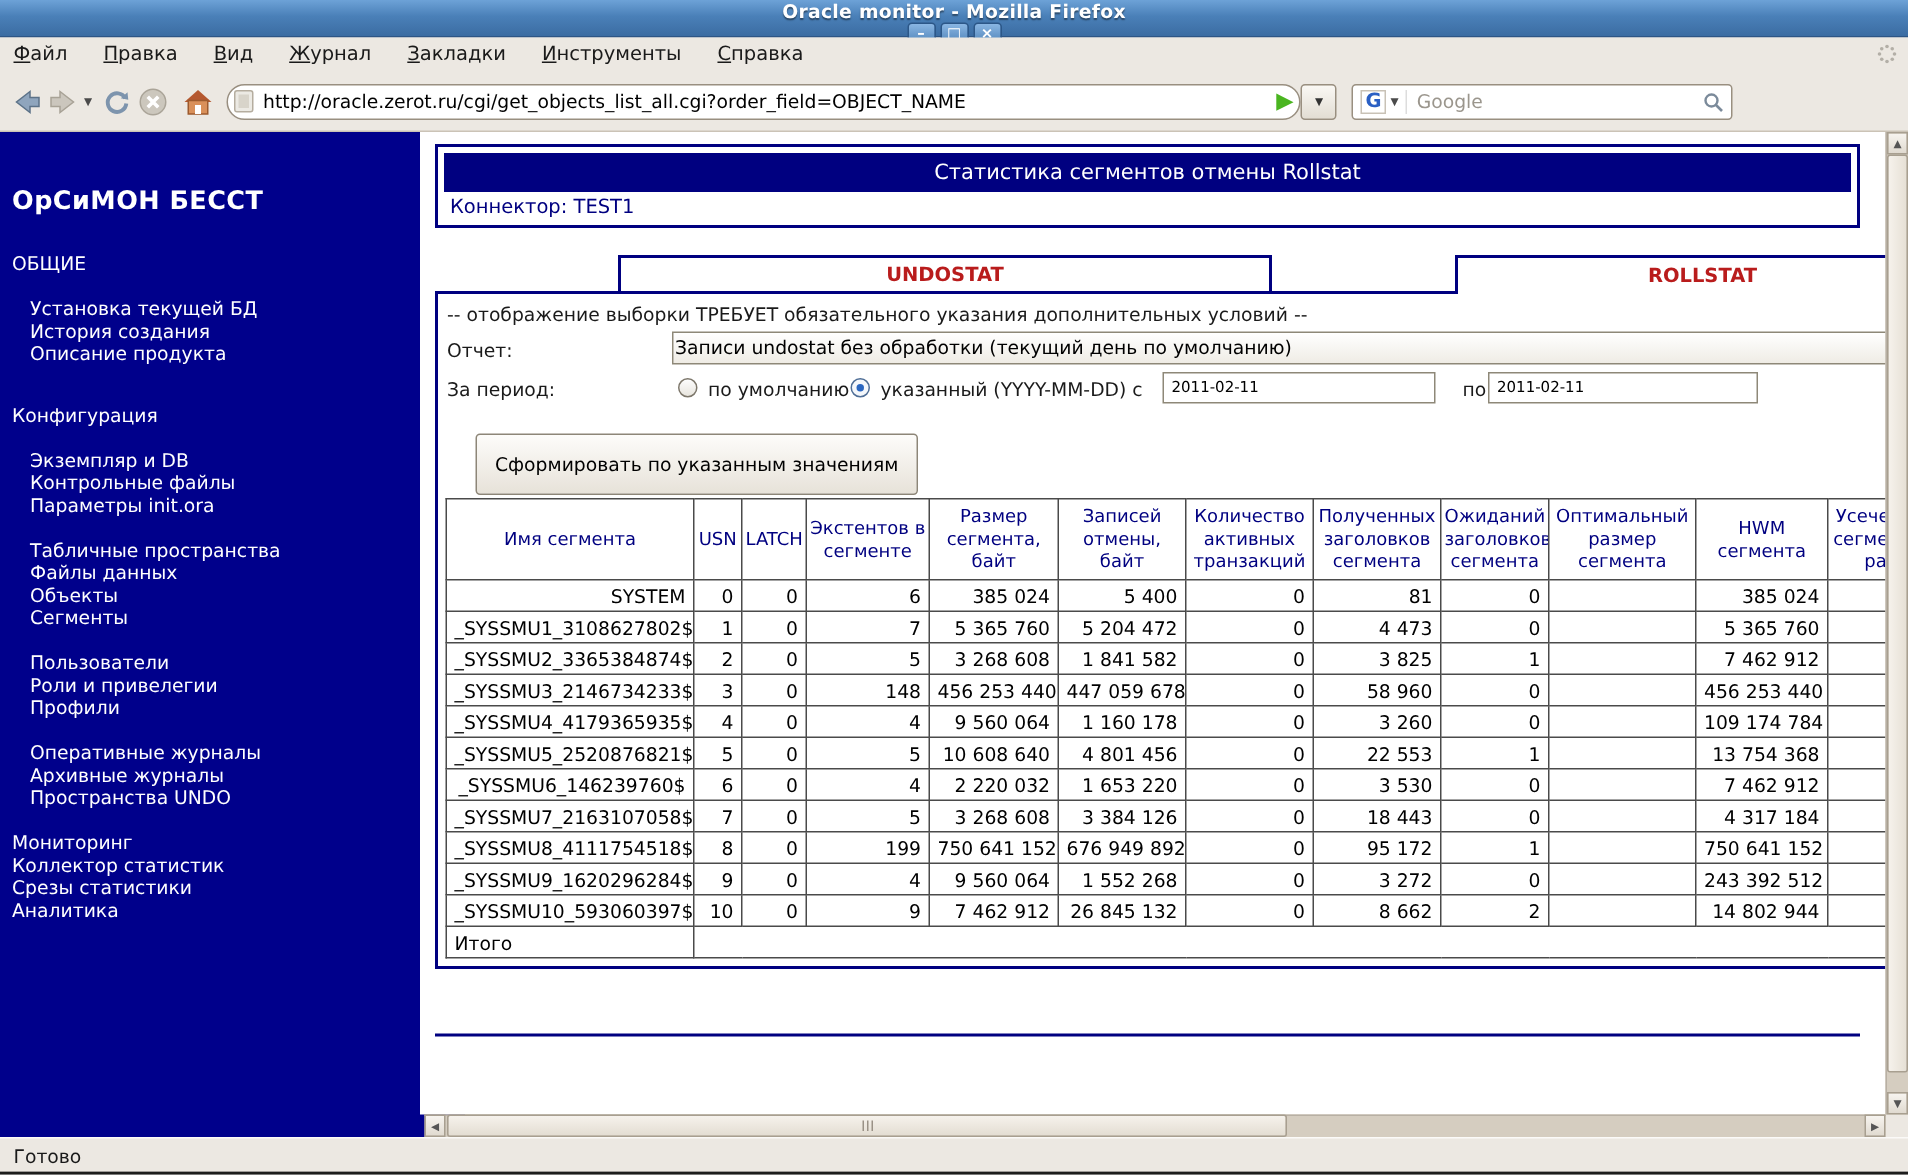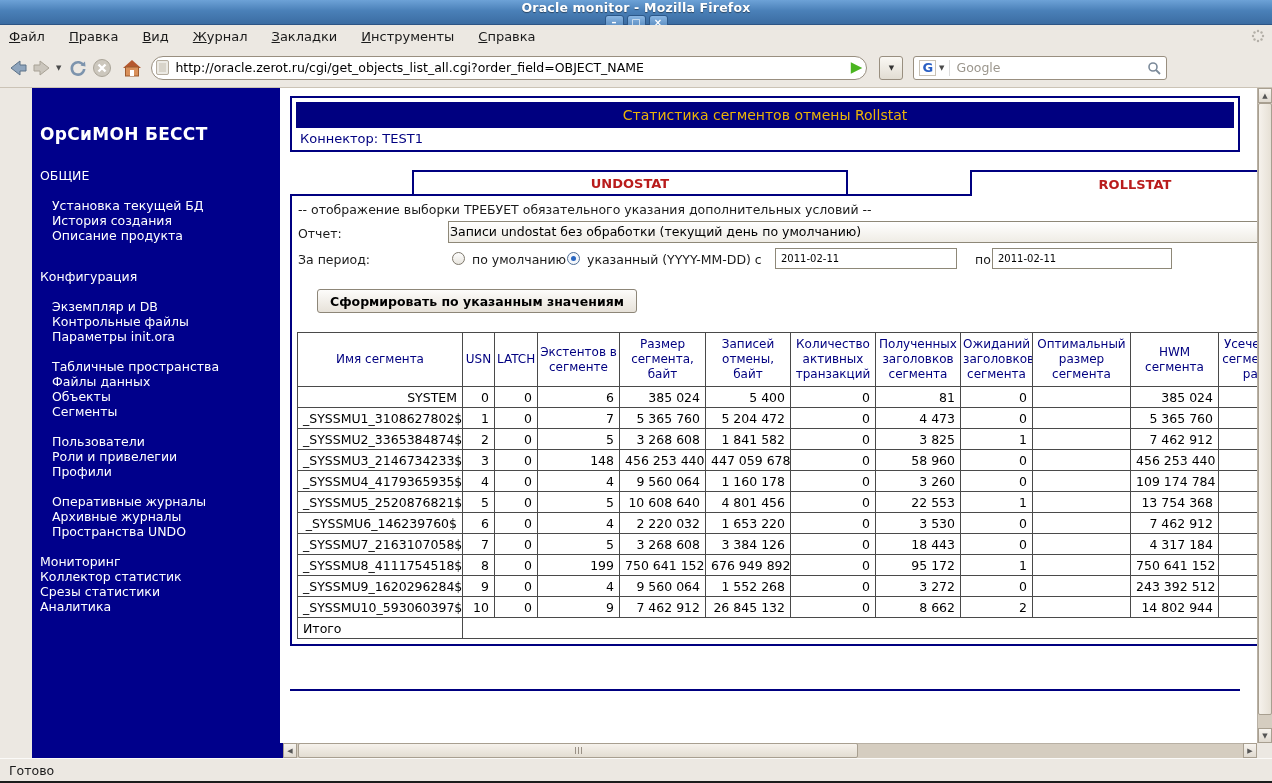--- a/index.html
+++ b/index.html
@@ -33,21 +33,21 @@
   .throbber { position:absolute; right:7px; top:4px; }
   
   .navbar {
     position:absolute; top:48px; left:0; right:0; height:40px; background:#ece8e2;
     border-bottom:1px solid #cbc3b6; display:flex; align-items:center; padding:0 7px;
   }
   .nav-btn { height:30px; display:flex; align-items:center; justify-content:center; margin-right:2px; }
   .drop-carat { font-size:7px; color:#4a4a4a; margin:0 6px 0 1px; }
   .urlbar {
     width:716px; height:24px; background:#fff; border:1px solid #998f80; border-radius:12px;
-    display:flex; align-items:center; padding:0 4px; margin-right:12px;
+    display:flex; align-items:center; padding:0 4px; margin-right:0;
   }
   .favicon { width:13px; height:15px; background:#eceae4; border:1px solid #b5ad9f; border-radius:2px;
     margin-right:6px; position:relative; }
   .favicon::after { content:""; position:absolute; left:2px; top:2px; right:2px; bottom:2px; background:#d8d4ca; }
   .url-input { flex:1; border:none; outline:none; font-family:"DejaVu Sans",sans-serif; font-size:12.5px; color:#000; background:transparent; }
   .go-arrow { color:#4ab520; font-size:15px; line-height:1; margin-left:4px; }
   .url-drop {
     width:24px; height:24px; border:1px solid #998f80; border-radius:3px;
     background:linear-gradient(#faf8f4,#e2ddd3); display:flex; align-items:center; justify-content:center;
     font-size:7px; color:#333; margin-right:10px;
@@ -58,31 +58,31 @@
   }
   .g-badge { display:flex; align-items:center; gap:3px; padding-right:5px; border-right:1px solid #ddd; margin-right:6px; }
   .g-letter { font-size:13px; font-weight:bold; color:#2a5fc4; border:1px solid #c9c2b6; padding:0 2px; line-height:14px; background:#fff; }
   .g-carat { font-size:7px; color:#4a4a4a; }
   .search-input { flex:1; border:none; outline:none; font-family:"DejaVu Sans",sans-serif; font-size:12.5px; color:#000; background:transparent; }
   .search-input::placeholder { color:#9b968d; }
   
   .body-area { position:absolute; top:88px; left:0; right:0; height:670px; }
   .sidebar {
     position:absolute; left:0; top:0; width:310px; height:670px; background:#00008b;
-    color:#fff; padding:36px 6px 0 8px; overflow:hidden;margin-left:32px;
+    color:#fff; padding:36px 6px 0 8px; overflow:hidden;
   }
   .sidebar-title { font-size:17px; font-weight:bold; margin-bottom:24px; letter-spacing:.3px; }
   .side-item { font-size:12.5px; line-height:15px; white-space:nowrap; cursor:default; }
   .side-item.link { margin-left:12px; }
   .gap-sm { margin-top:15px; }
   .gap-lg { margin-top:26px; }
   
   .main { position:absolute; left:280px; top:0; width:977px; height:655px; background:#fff; overflow:hidden; }
   .head-panel { position:absolute; left:10px; top:8px; width:950px; height:56px; border:2px solid #000080; background:#fff; }
-  .head-banner { position:absolute; left:4px; right:4px; top:4px; height:26px; background:#000080; color:#eab308;
+  .head-banner { position:absolute; left:4px; right:4px; top:4px; height:26px; background:#000080; color:#ffffff;
     font-size:14px; display:flex; align-items:center; justify-content:center; }
   .connector { position:absolute; left:8px; top:33px; color:#000080; font-size:13px; }
   .tab { position:absolute; top:82px; height:26px; color:#b91c1c; font-size:13px; font-weight:bold;
     display:flex; align-items:center; justify-content:center; background:#fff; }
   .tab-undostat { left:132px; width:436px; border:2px solid #000080; }
   .tab-rollstat { left:690px; width:330px; border:2px solid #000080; border-bottom:none; }
   .panel-topline   { position:absolute; left:10px; top:106px; width:680px; height:2px; background:#000080; }
   .panel-leftline  { position:absolute; left:10px; top:106px; width:2px; height:452px; background:#000080; }
   .panel-bottomline{ position:absolute; left:10px; top:556px; width:967px; height:2px; background:#000080; }
   .notice { position:absolute; left:18px; top:114px; font-size:12.5px; color:#1a1a1a; }
@@ -102,23 +102,23 @@
   .radio1 { left:172px; top:164px; }
   .radio1-label { left:192px; top:164px; }
   .radio2 { left:287px; top:164px; }
   .radio2-label { left:307px; top:164px; }
   .date-input { position:absolute; top:160px; height:21px; background:#fff; border:1px solid #8e8878;
     font-family:"DejaVu Sans",sans-serif; font-size:10px; color:#000; padding-left:5px; outline:none; }
   .date-from { left:495px; width:182px; }
   .po-label { left:695px; top:164px; }
   .date-to { left:712px; width:180px; }
   .submit-btn {
-    position:absolute; left:37px; top:201px; height:24px; padding:0 12px;
+    position:absolute; left:37px; top:201px; height:41px; padding:0 12px;
     background:linear-gradient(#fdfcfa,#e7e2d9); border:1px solid #8d8678; border-radius:3px;
-    font-family:"DejaVu Sans",sans-serif; font-size:12.5px; color:#000;font-weight:bold;
+    font-family:"DejaVu Sans",sans-serif; font-size:12.5px; color:#000;
   }
   
   .seg-table { position:absolute; left:17px; top:244px; border-collapse:collapse; table-layout:fixed; width:991px; }
   .seg-table th { border:1px solid #4a4a4a; color:#000080; font-weight:normal; font-size:12px;
     text-align:center; padding:3px 2px; line-height:15px; height:54px; overflow:hidden; }
   .seg-table td { border:1px solid #4a4a4a; font-size:12.5px; color:#000; text-align:right;
     padding:2px 5px; height:21px; white-space:nowrap; overflow:hidden; }
   .seg-table tfoot td:first-child { text-align:left; }
   
   .copy-hr { position:absolute; left:10px; top:601px; width:950px; height:2px; background:#000080; }

